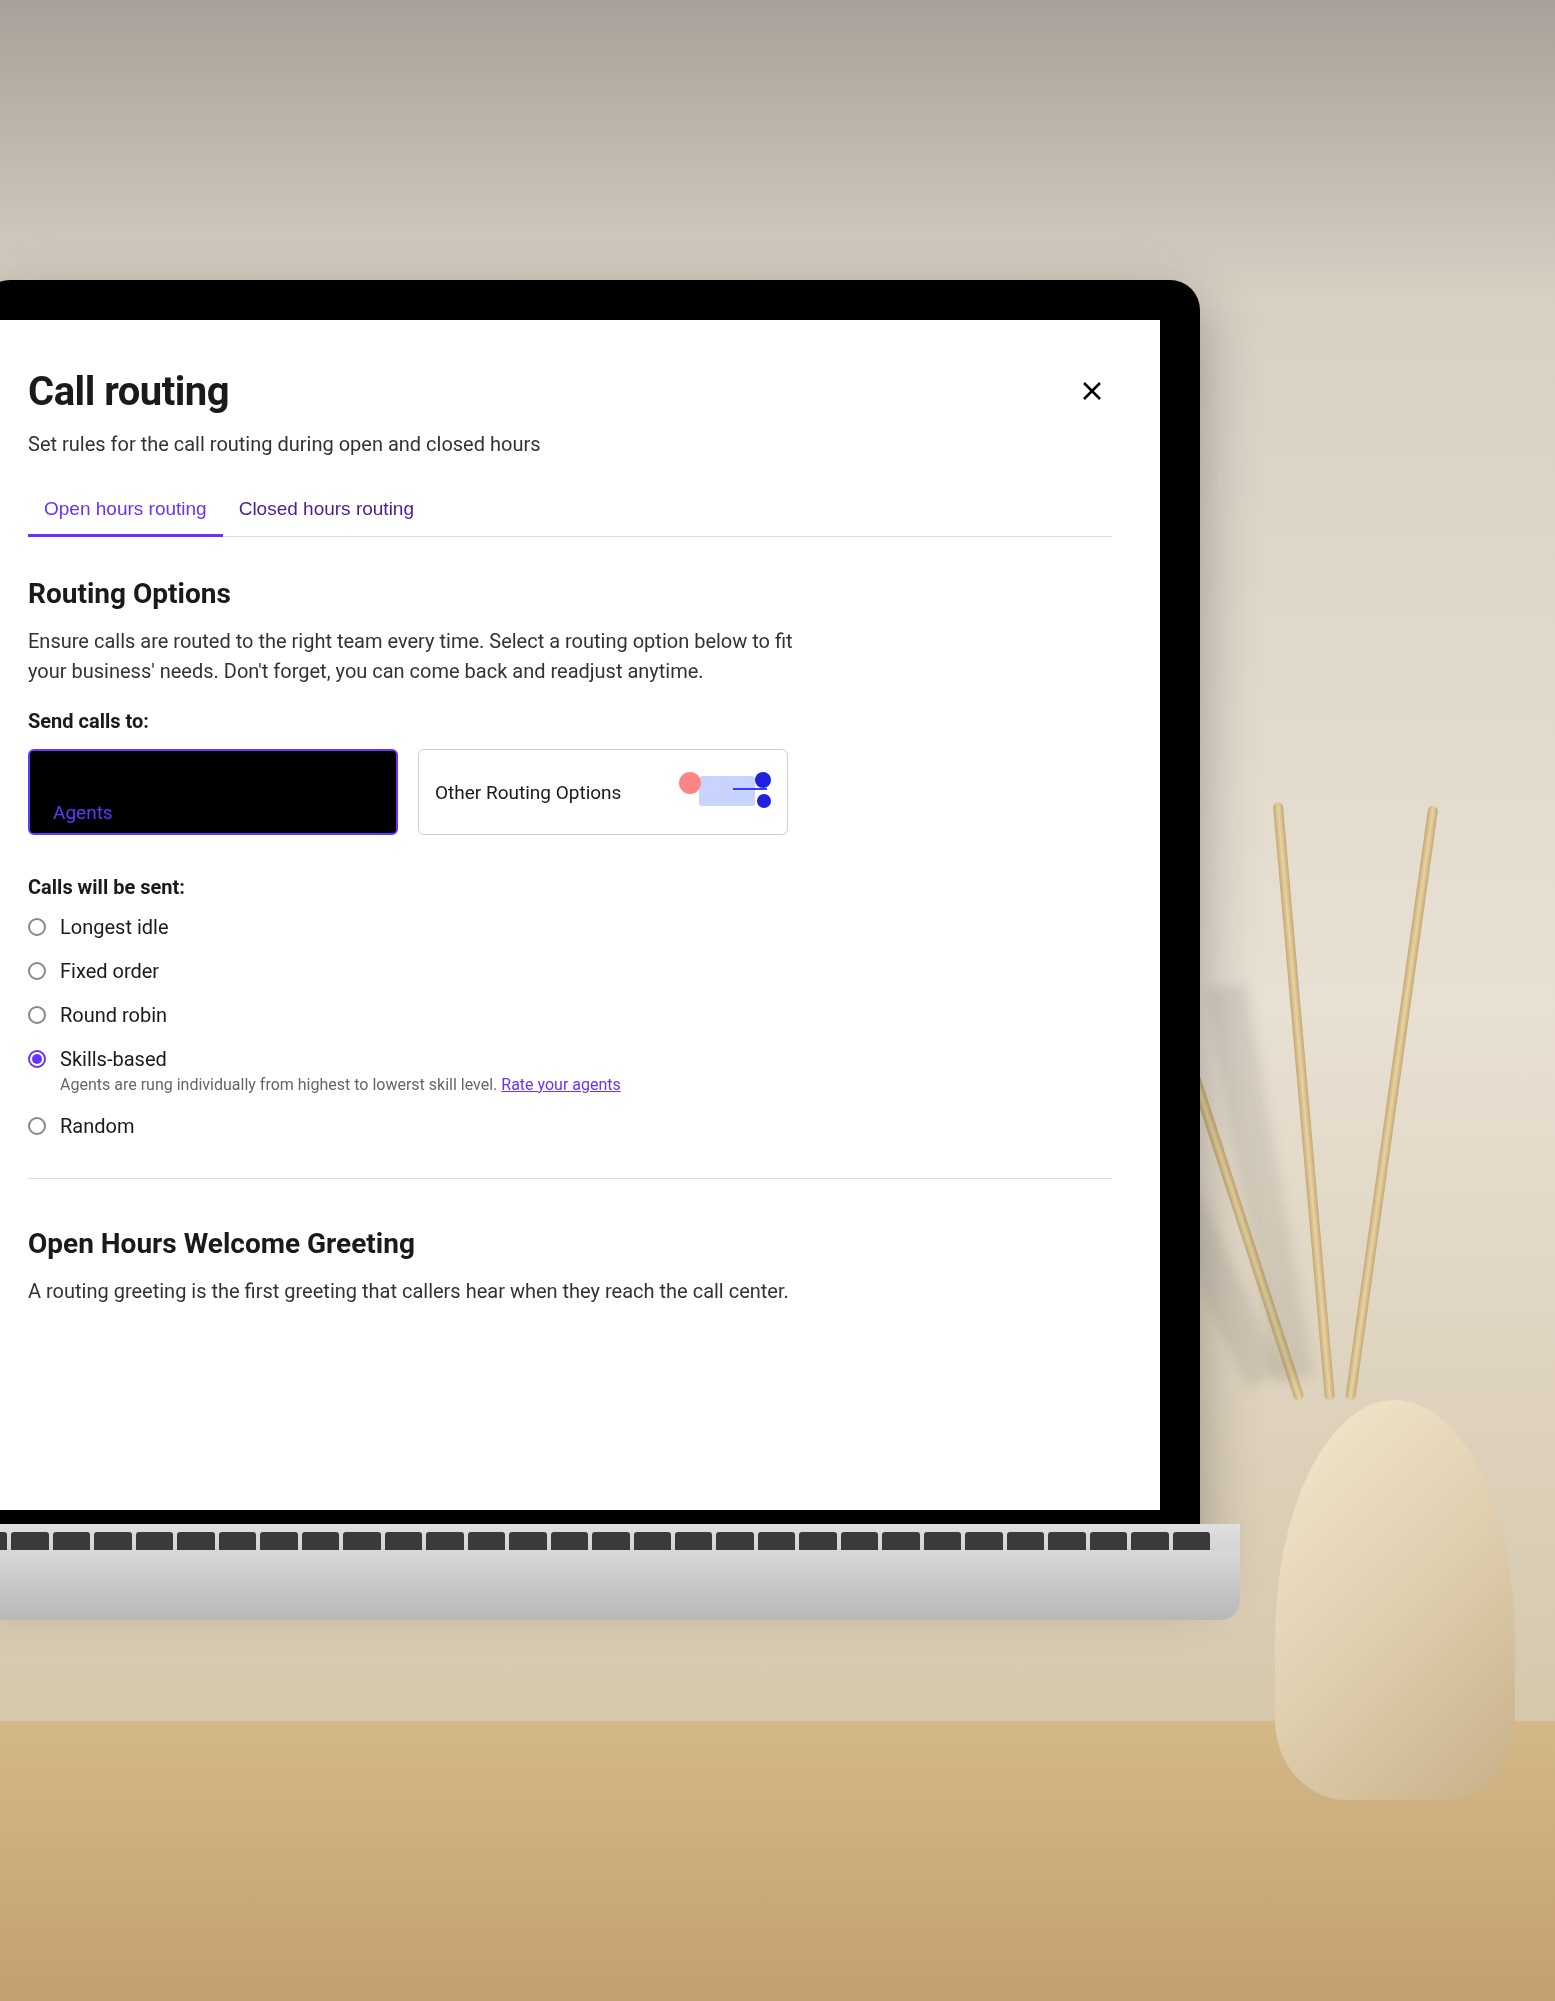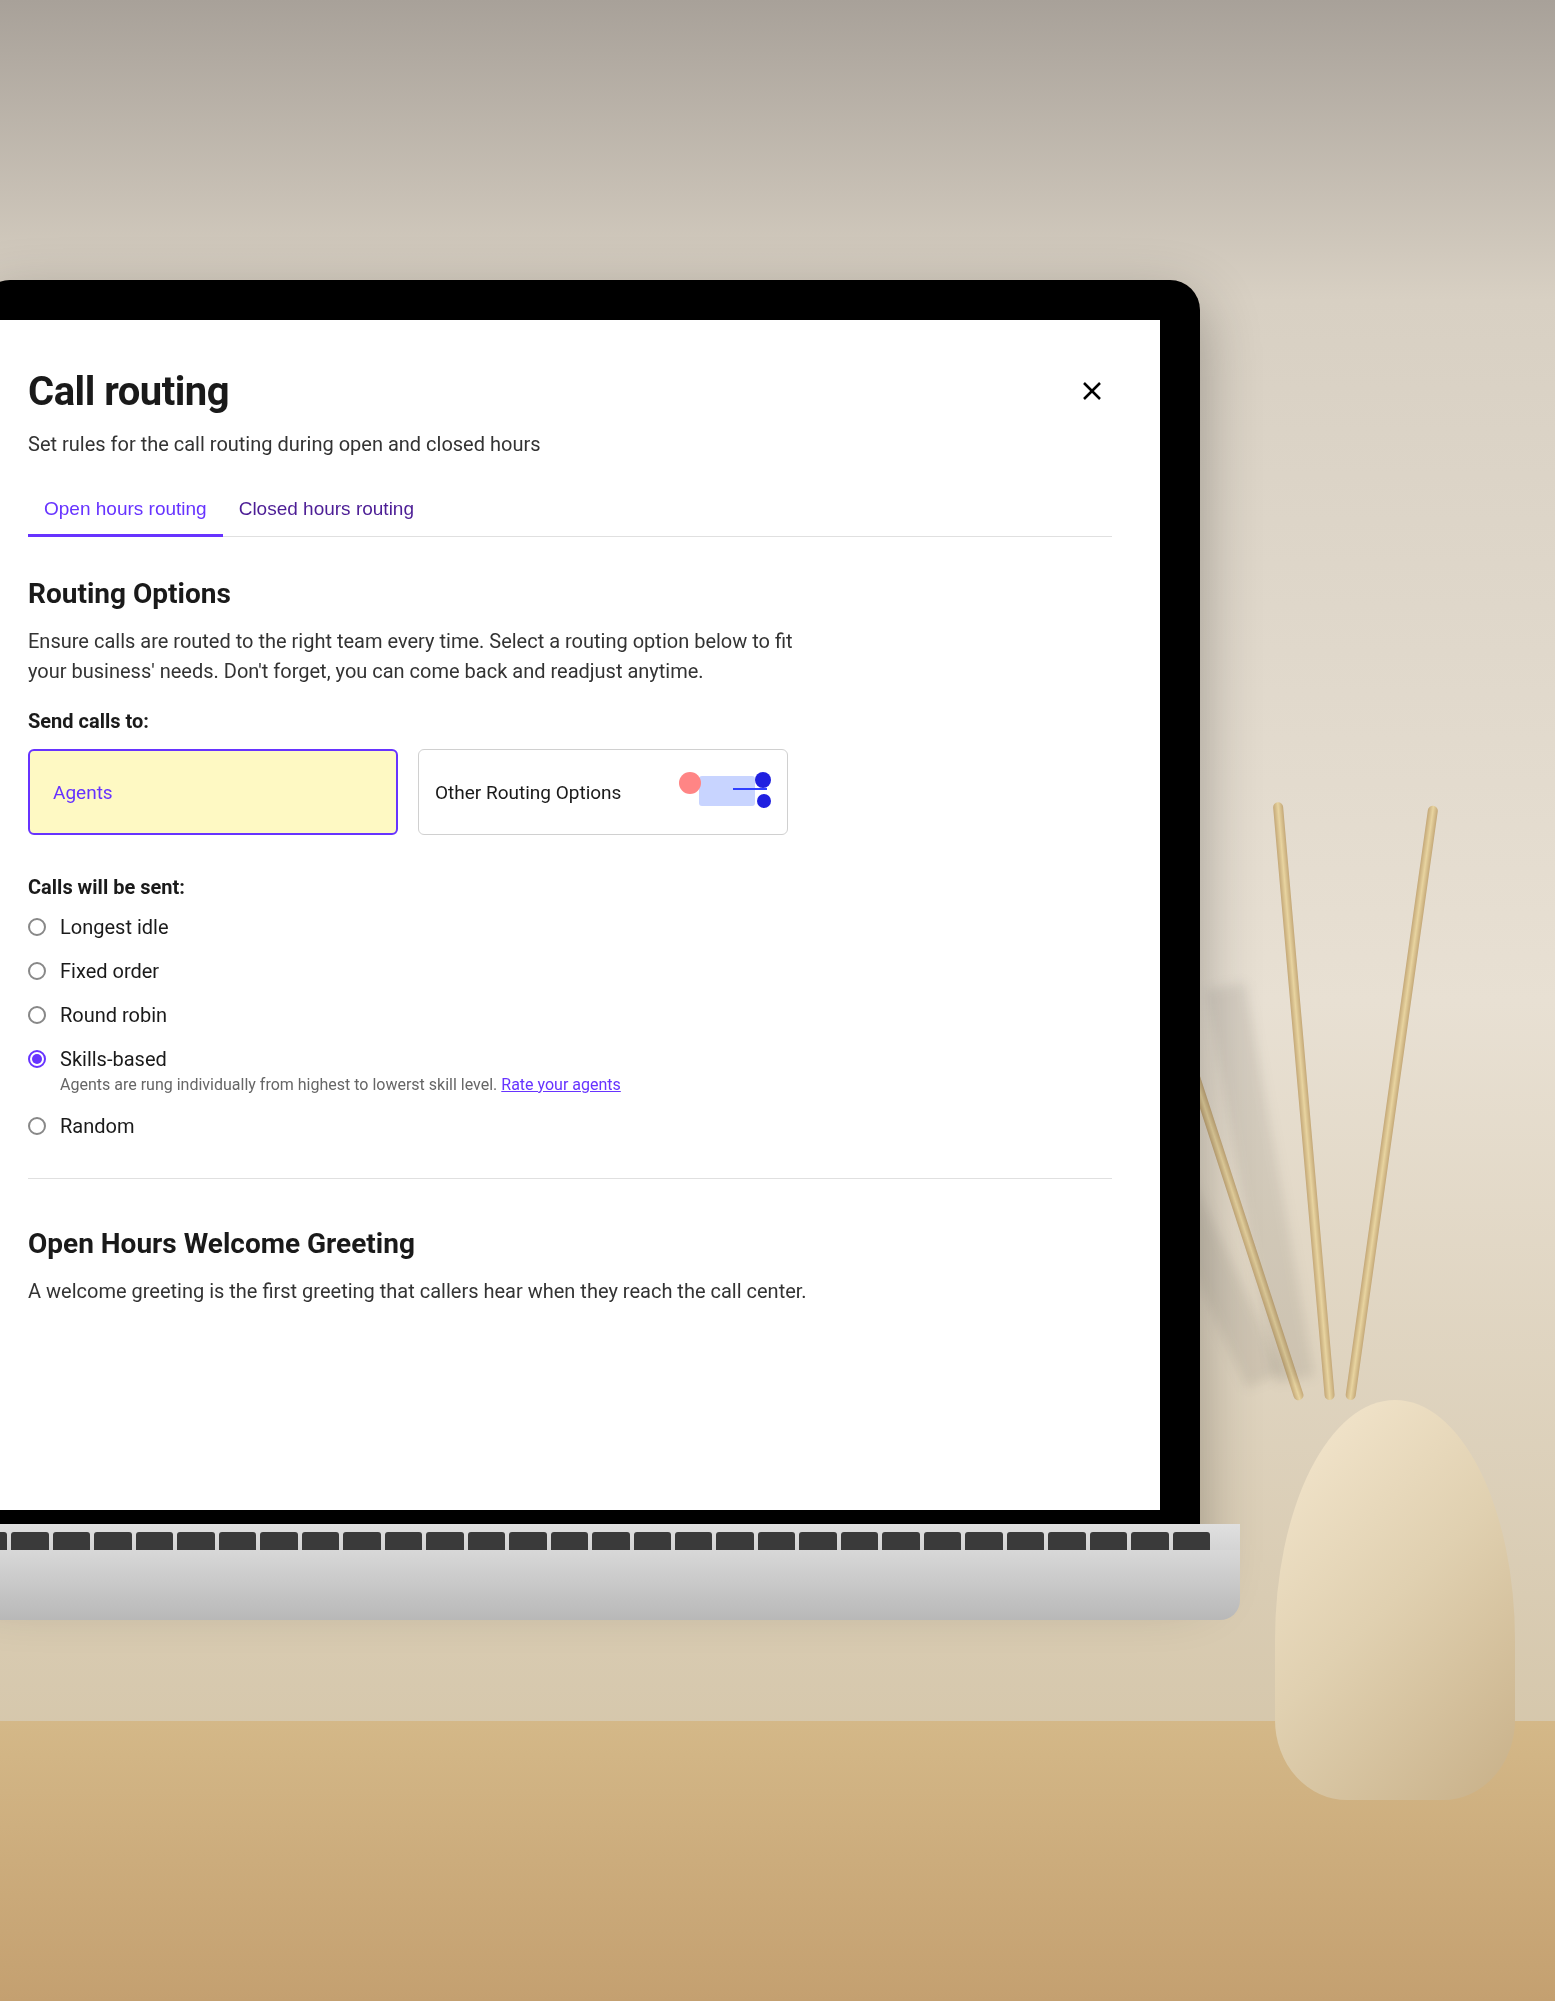--- a/index.html
+++ b/index.html
@@ -169,23 +169,24 @@
       cursor: pointer;
       display: flex;
       align-items: center;
       justify-content: space-between;
       background: #fff;
       font-size: 19px;
     }
 
     .option-card.selected {
       border: 2px solid #6733ff;
-      background: #fef9c3;
+      background: #000000;
       color: #6733ff;
-      padding: 19px 23px;
+      padding: 9px 23px;
+      align-items: flex-end;
     }
 
     .card-illustration {
       width: 90px;
       height: 44px;
       position: relative;
     }
 
     .illus-circle {
       position: absolute;
@@ -478,21 +479,21 @@
           <span class="radio-circle"></span>
           <div>
             <div class="radio-label">Random</div>
           </div>
         </label>
       </div>
 
       <hr class="divider">
 
       <h2 class="section-title">Open Hours Welcome Greeting</h2>
-      <p class="section-desc" style="margin-bottom:20px;">A welcome greeting is the first greeting that callers hear when they reach the call center.</p>
+      <p class="section-desc" style="margin-bottom:20px;">A routing greeting is the first greeting that callers hear when they reach the call center.</p>
 
 
     </div>
   </div>
 
   <div class="laptop-keyboard">
     <div class="keyboard-keys">
       <span></span>
         <span></span>
         <span></span>

